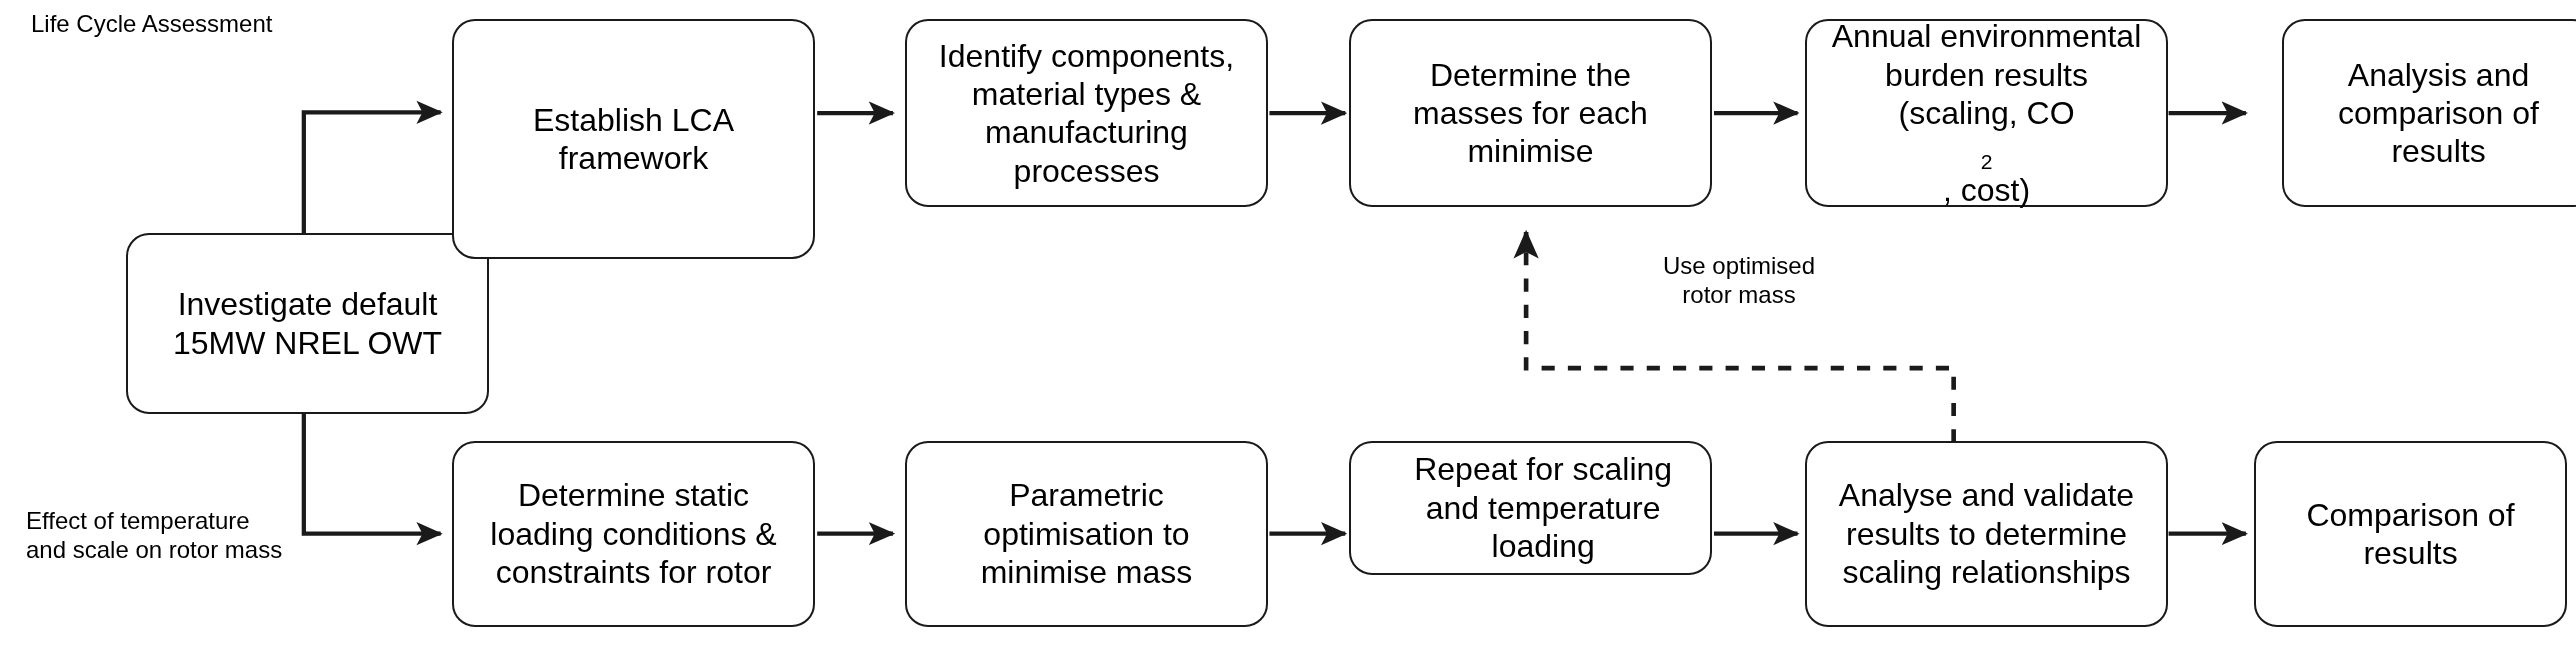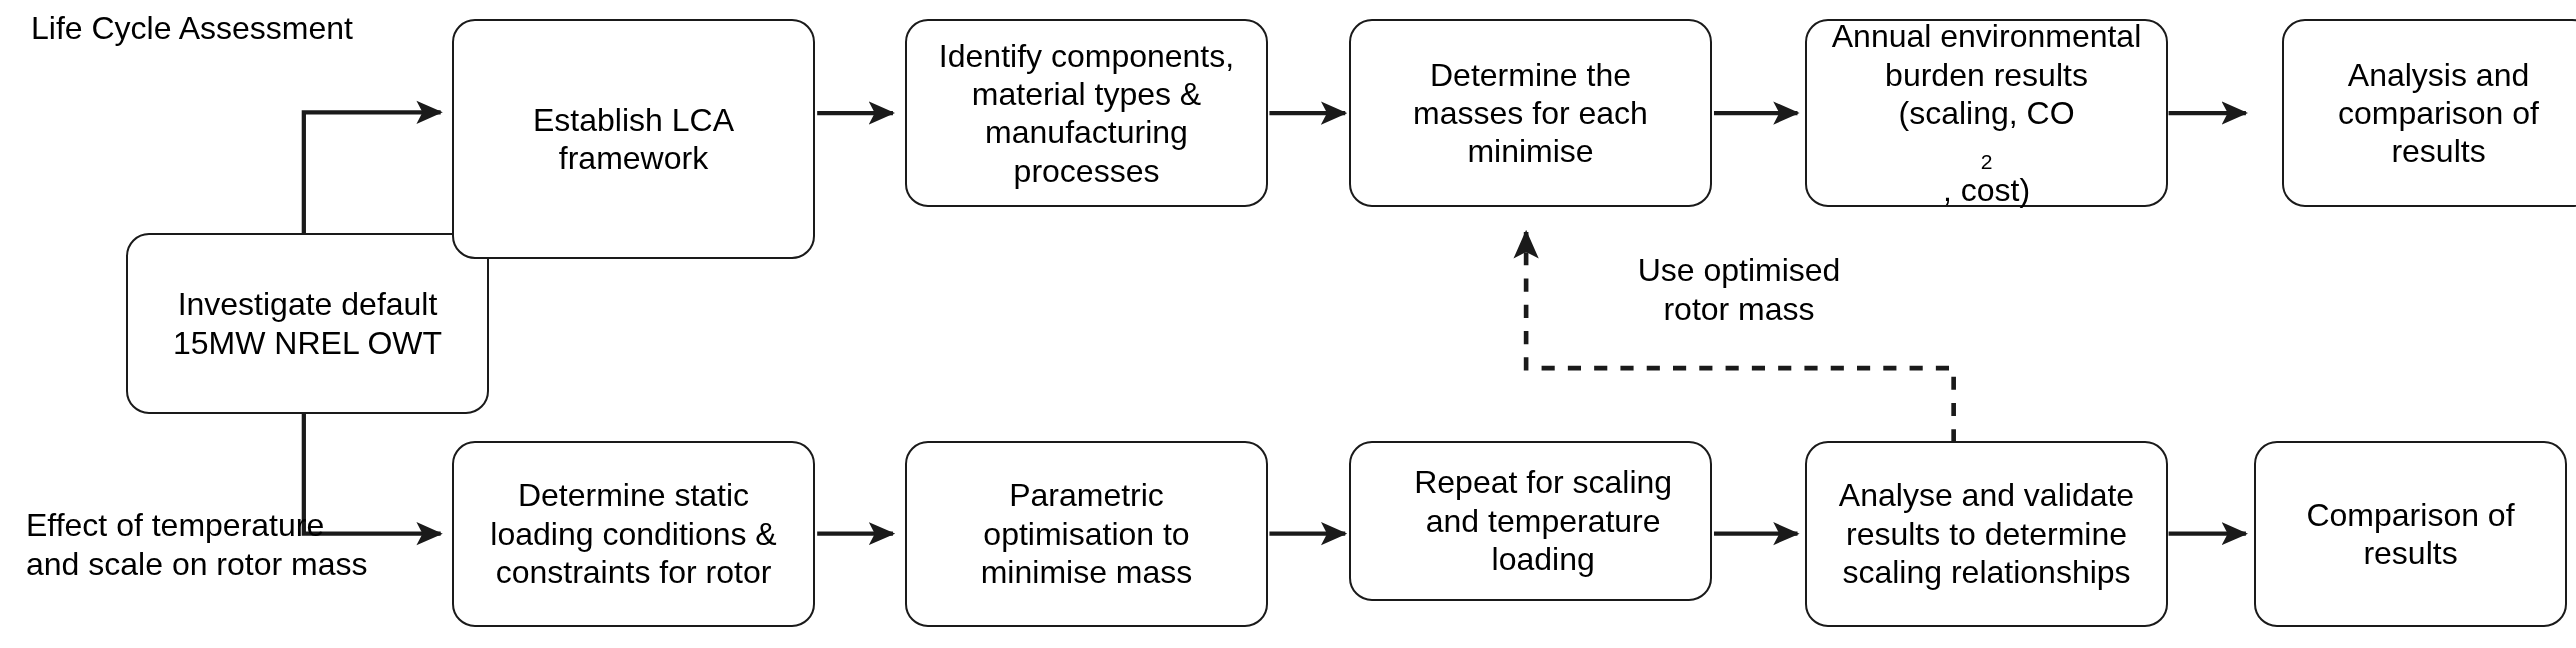--- a/index.html
+++ b/index.html
@@ -23,21 +23,21 @@
     justify-content:center;
     text-align:center;
     line-height:1.20;
     font-size:32px;
     padding:3.1px 7.7px;
     z-index:2;
   }
   .node span{display:block;width:100%;}
   .freetext{
     position:absolute;
-    font-size:32px;
+    font-size:24px;
     line-height:1.22;
     text-align:center;
     white-space:pre-line;
     z-index:3;
   }
   .freetext.left-al{text-align:left;}
   sub{font-size:0.66em;line-height:0;vertical-align:-0.28em;}
 </style>
 </head>
 <body>
@@ -136,21 +136,21 @@
   </div>
 
   <div class="node" style="left:905px;top:441px;width:363px;height:186px;">
     <span>
       <span>Parametric</span>
       <span>optimisation to</span>
       <span>minimise mass</span>
     </span>
   </div>
 
-  <div class="node" style="left:1349px;top:441px;width:363px;height:160px;padding-left:33px;">
+  <div class="node" style="left:1349px;top:441px;width:363px;height:134px;padding-left:33px;">
     <span>
       <span>Repeat for scaling</span>
       <span>and temperature</span>
       <span>loading</span>
     </span>
   </div>
 
   <div class="node" style="left:1805px;top:441px;width:363px;height:186px;">
     <span>
       <span>Analyse and validate</span>

